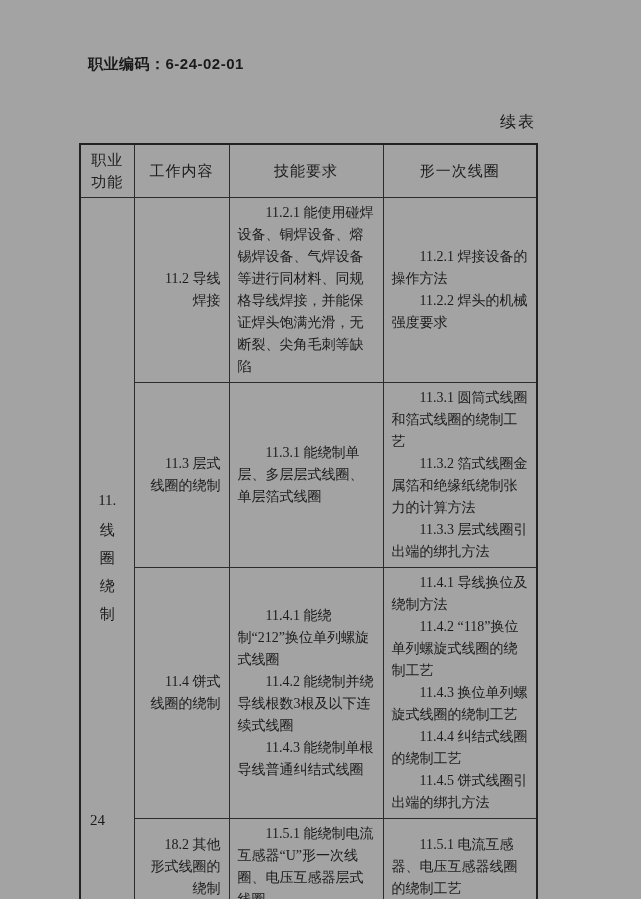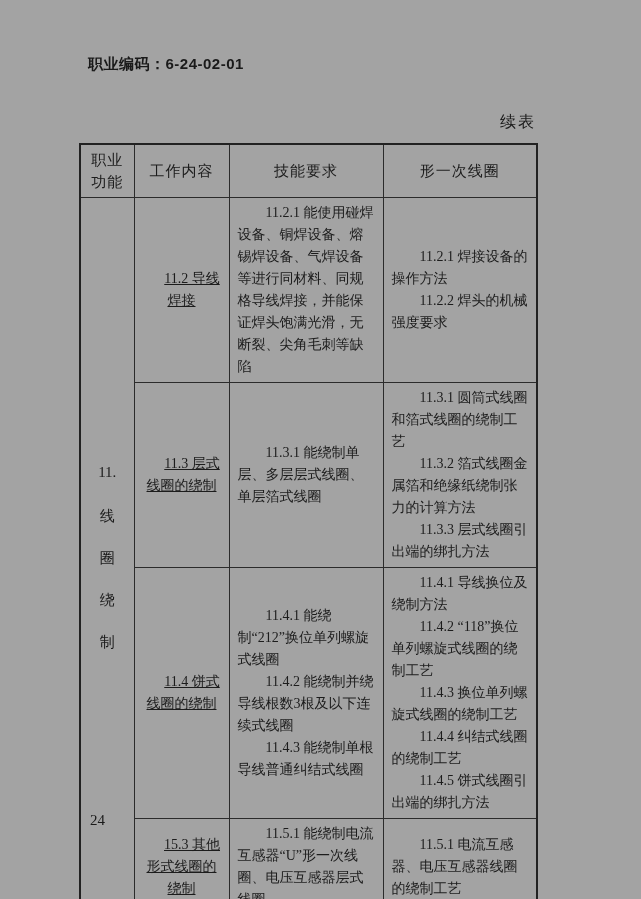--- a/index.html
+++ b/index.html
@@ -67,28 +67,27 @@
     text-align: center;
     letter-spacing: 1px;
   }
   td.func-cell {
     text-align: center;
     padding: 0;
   }
   .func-stack {
     display: flex;
     flex-direction: column;
-    gap: 20px;
+    gap: 6px;
     font-size: 15px;
   }
   .func-num { margin-bottom: 2px; }
   td.work-cell p {
     text-indent: 1.5em;
-    text-align: center;
-    text-decoration: underline;
+    text-align: right;
   }
   td.text-cell { padding: 4px 9px; }
   td.text-cell p {
     text-indent: 2em;
     text-align: left;
     text-justify: inter-ideograph;
   }
   .page-number {
     position: absolute;
     left: 90px;
@@ -174,21 +173,21 @@
         <p>11.4.1 导线换位及绕制方法</p>
         <p>11.4.2 “118”换位单列螺旋式线圈的绕制工艺</p>
         <p>11.4.3 换位单列螺旋式线圈的绕制工艺</p>
         <p>11.4.4 纠结式线圈的绕制工艺</p>
         <p>11.4.5 饼式线圈引出端的绑扎方法</p>
       </td>
     </tr>
 
     <tr class="r4">
       <td class="work-cell">
-        <p>15.3 其他形式线圈的绕制</p>
+        <p>18.2 其他形式线圈的绕制</p>
       </td>
       <td class="text-cell">
         <p>11.5.1 能绕制电流互感器“U”形一次线圈、电压互感器层式线圈</p>
       </td>
       <td class="text-cell">
         <p>11.5.1 电流互感器、电压互感器线圈的绕制工艺</p>
       </td>
     </tr>
   </tbody>
     </table>

